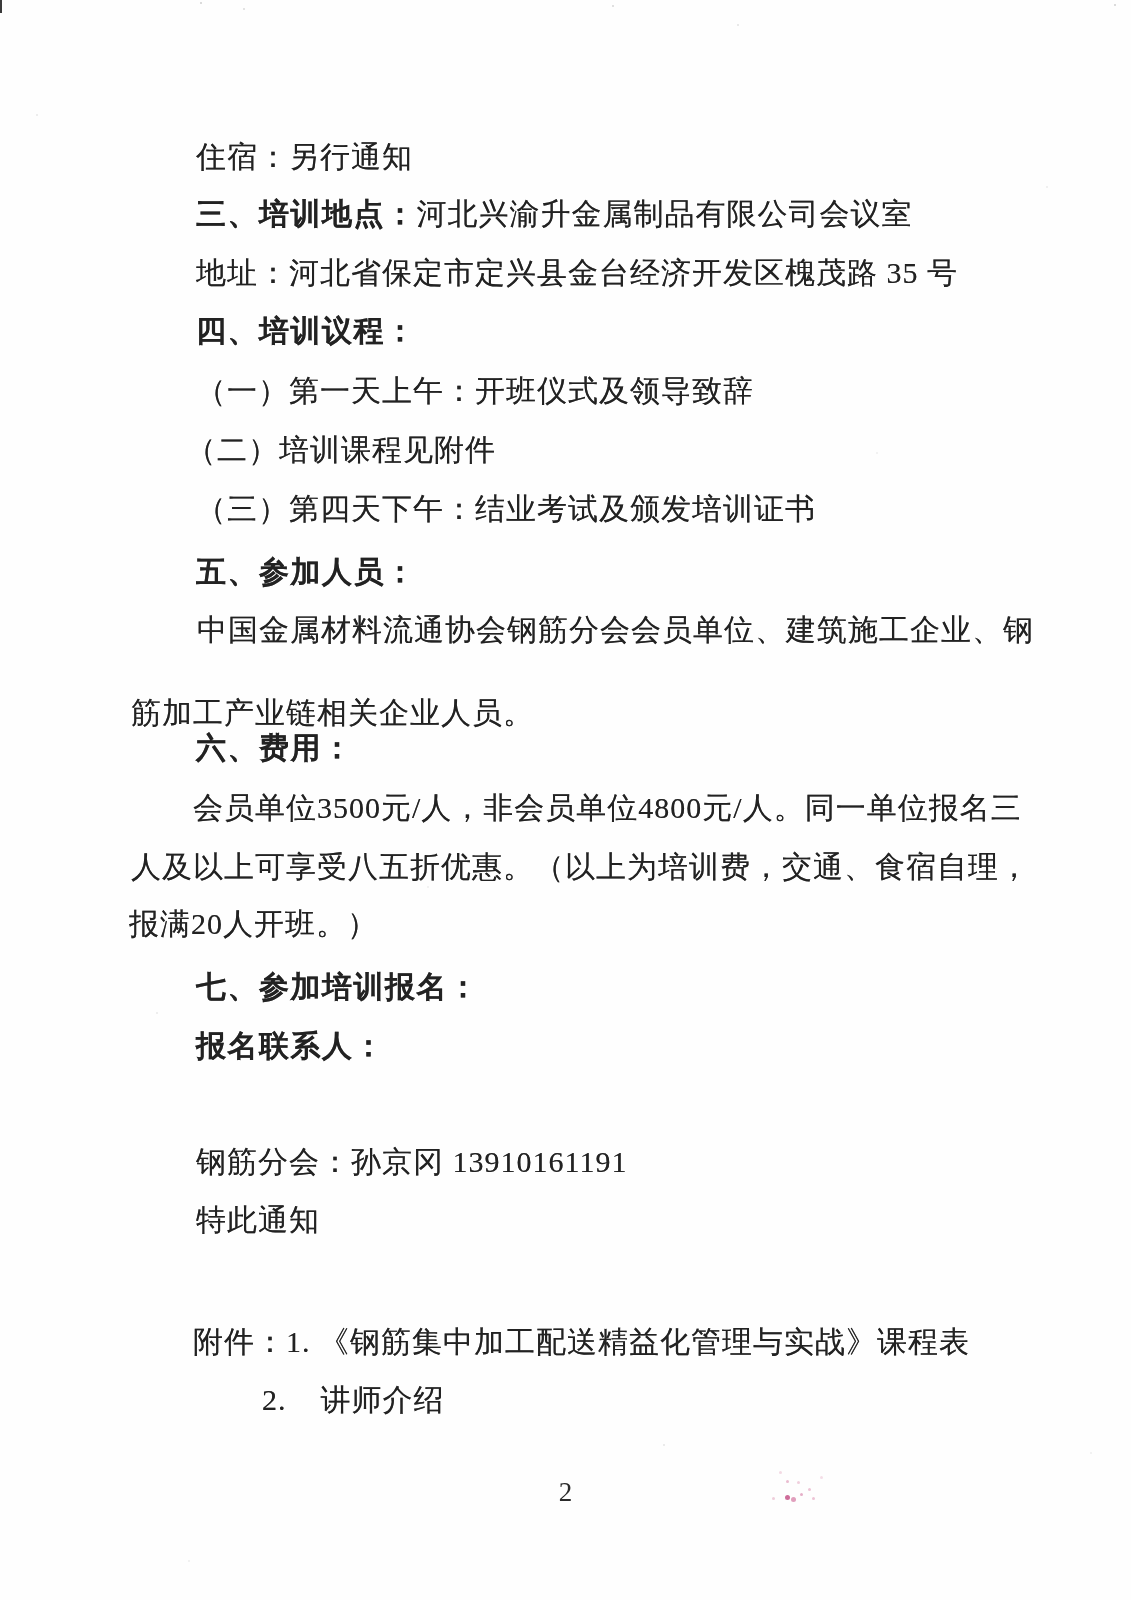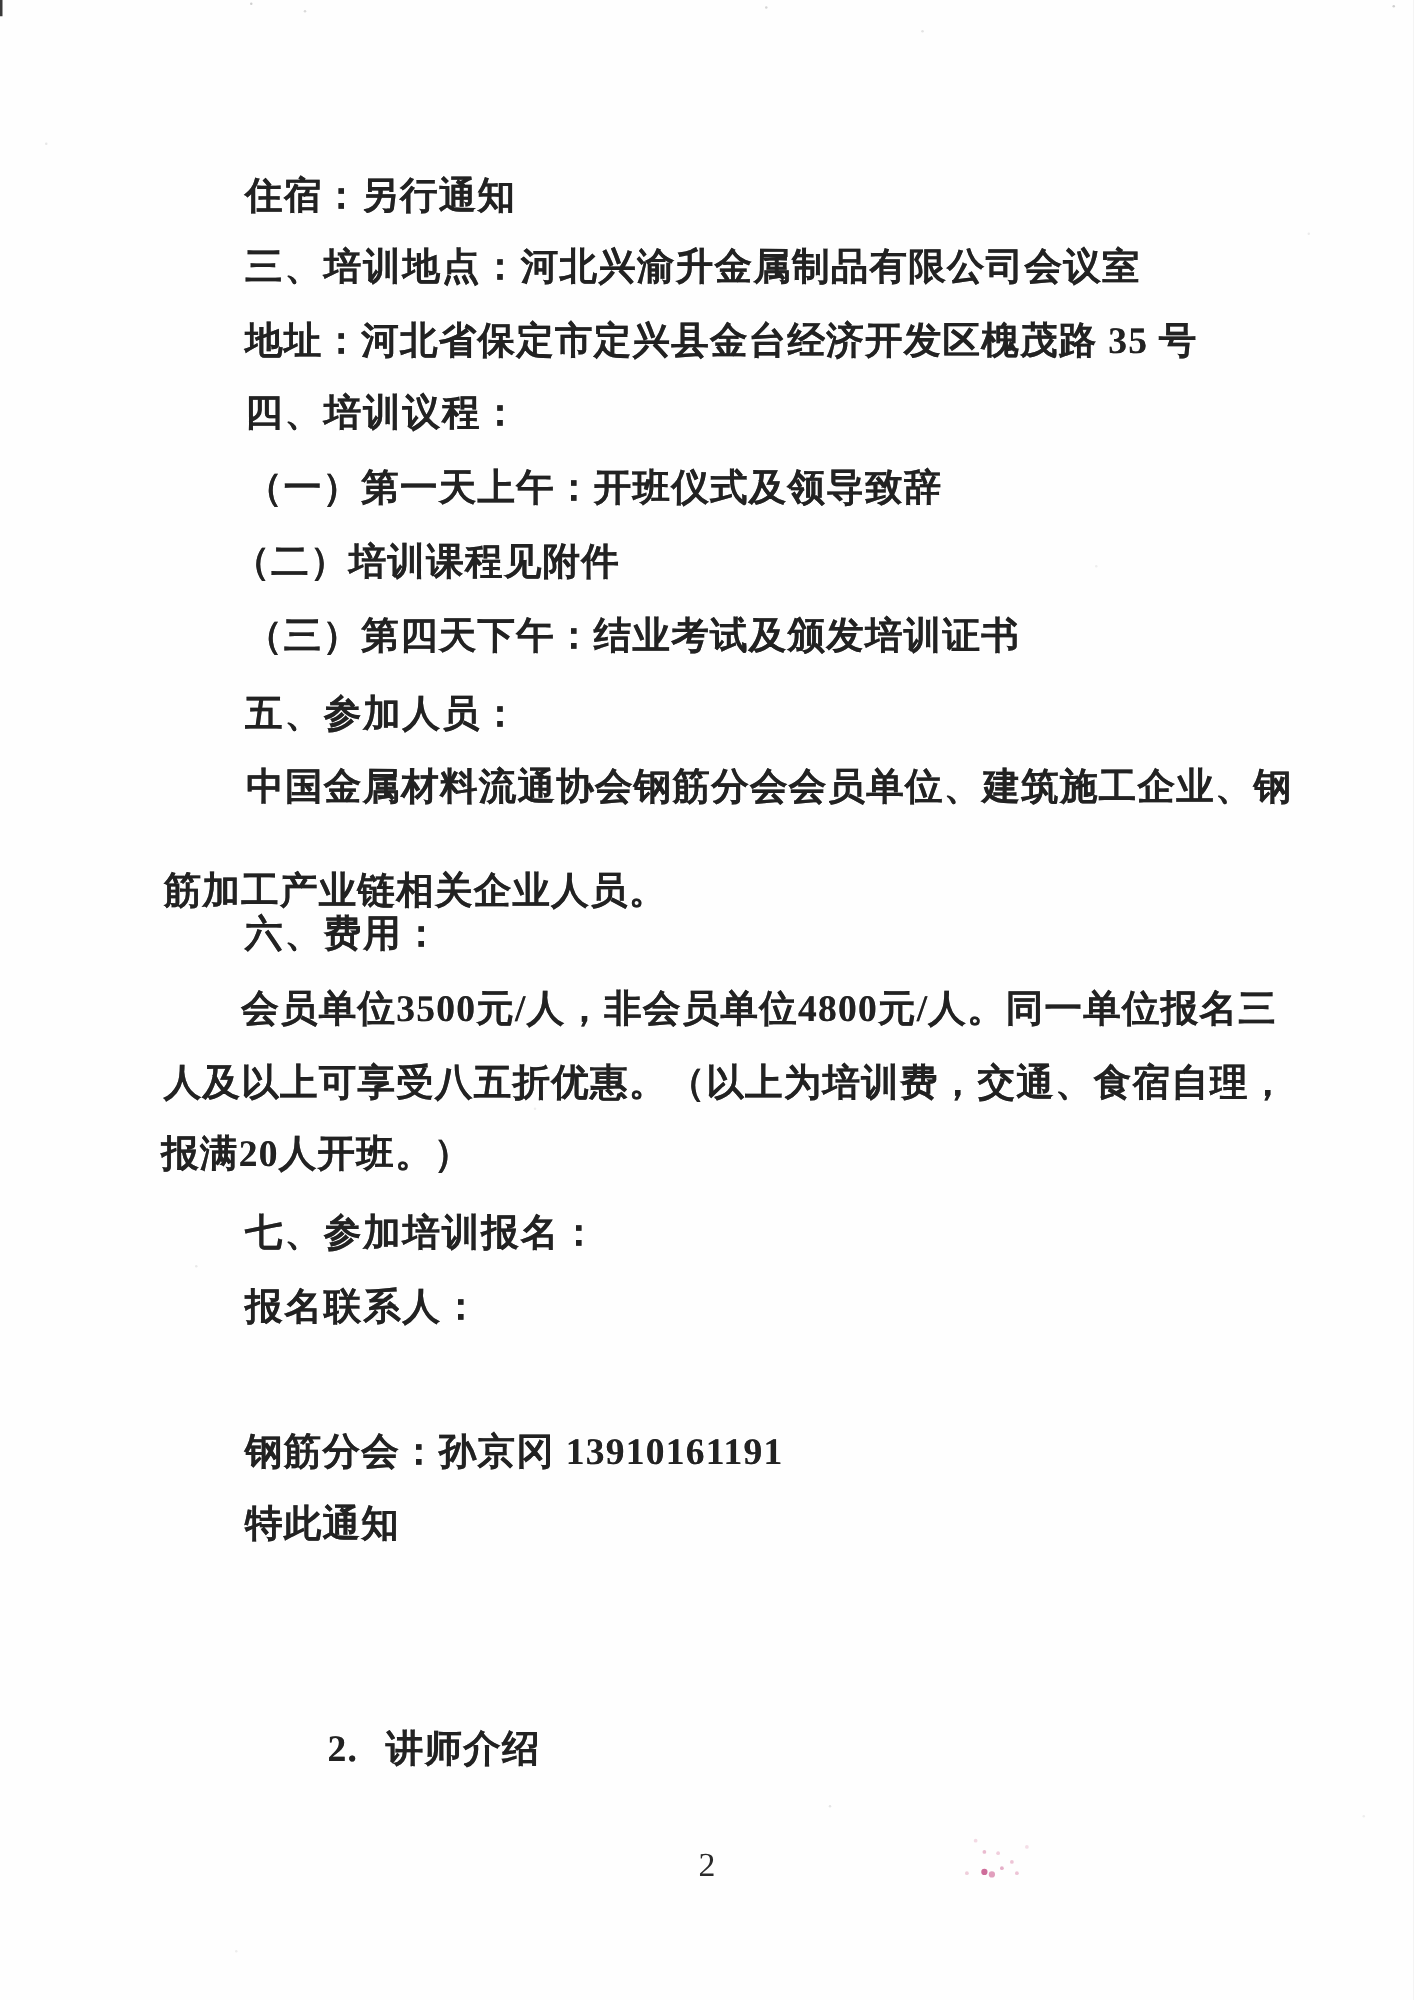--- a/index.html
+++ b/index.html
@@ -22,22 +22,22 @@
     line-height:36px;
     letter-spacing:1px;
     color:var(--ink);
     text-shadow:0 0 0.5px rgba(20,20,20,.6);
   }
   .seg-h{
     font-family:Liberation Serif, serif;
     font-weight:900;
     letter-spacing:1.5px;
   }
-  .seg-b{font-weight:700;}
-  .gap-l{margin-left:22px;}
+  .seg-b{font-weight:400;}
+  .gap-l{margin-left:34px;}
   
   .l-lodging   {left:196px;top:139px;}
   .l-sec3      {left:196px;top:196px;}
   .l-address   {left:196px;top:255px;}
   .l-sec4      {left:196px;top:313px;}
   .l-agenda1   {left:196px;top:373px;}
   .l-agenda2   {left:186px;top:432px;}
   .l-agenda3   {left:196px;top:491px;}
   .l-sec5      {left:196px;top:554px;}
   .l-sec5b1    {left:197px;top:612px;}
@@ -174,20 +174,23 @@
 
 
   <div class="line l-contact2">
     <span class="seg-b">钢筋分会：孙京冈 13910161191</span>
   </div>
 
   <div class="line l-closing">
     <span class="seg-b">特此通知</span>
   </div>
 
+  <div class="line l-attach1">
+    <span class="seg-b">附件：</span><span class="seg-b">1. 《钢筋集中加工配送精益化管理与实战》课程表</span>
+  </div>
 
   <div class="line l-attach2">
     <span class="seg-b">2.</span><span class="seg-b gap-l">讲师介绍</span>
   </div>
 
   <div class="page-number">2</div>
 
 </div>
 
 </body></html>

